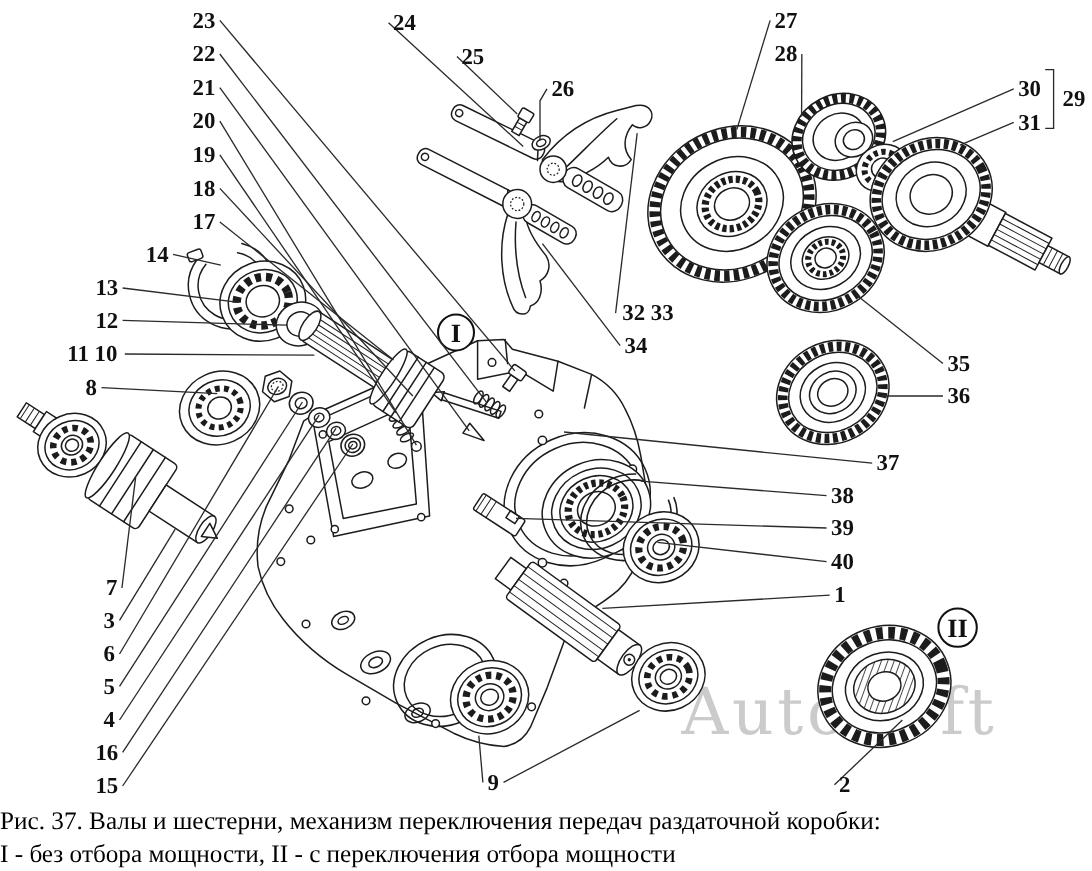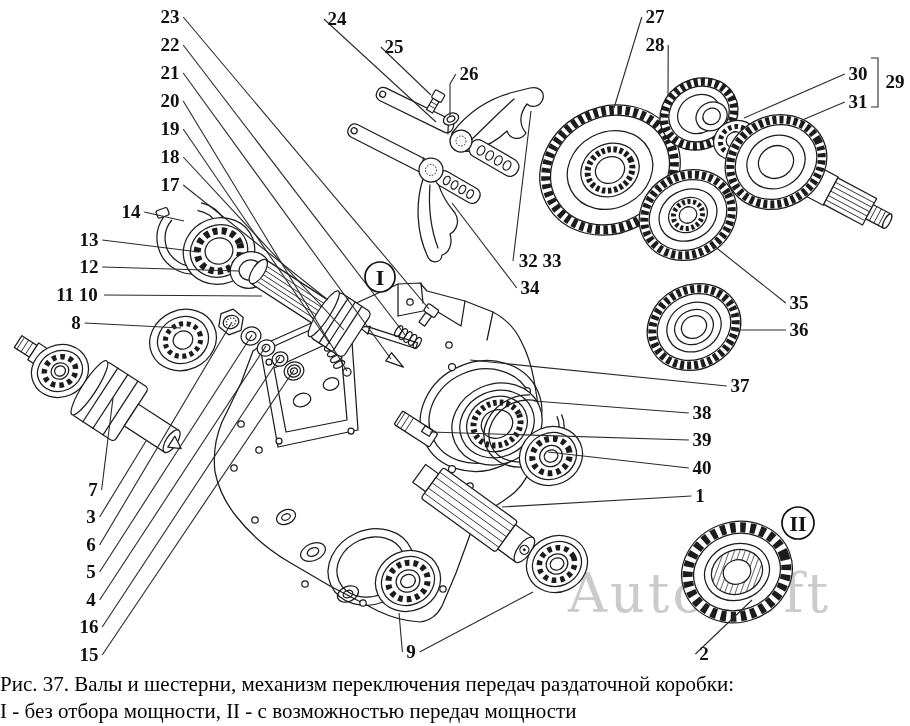--- a/index.html
+++ b/index.html
@@ -456,15 +456,15 @@
         <polyline points="402.4,652 399,613" class="leader"></polyline>
         <polyline points="419.6,652 533,592" class="leader"></polyline>
         <text x="411" y="658" text-anchor="middle" class="plabel">9</text>
         <polyline points="695.4,654 752,600" class="leader"></polyline>
         <text x="704" y="660" text-anchor="middle" class="plabel">2</text>
       </g>
 </svg>
 
 <div class="caption">
   <div>Рис. 37. Валы и шестерни, механизм переключения передач раздаточной коробки:</div>
-  <div>I - без отбора мощности, II - с возможностью передач мощности</div>
+  <div>I - без отбора мощности, II - с переключения отбора мощности</div>
 </div>
 </div>
 
 </body></html>

